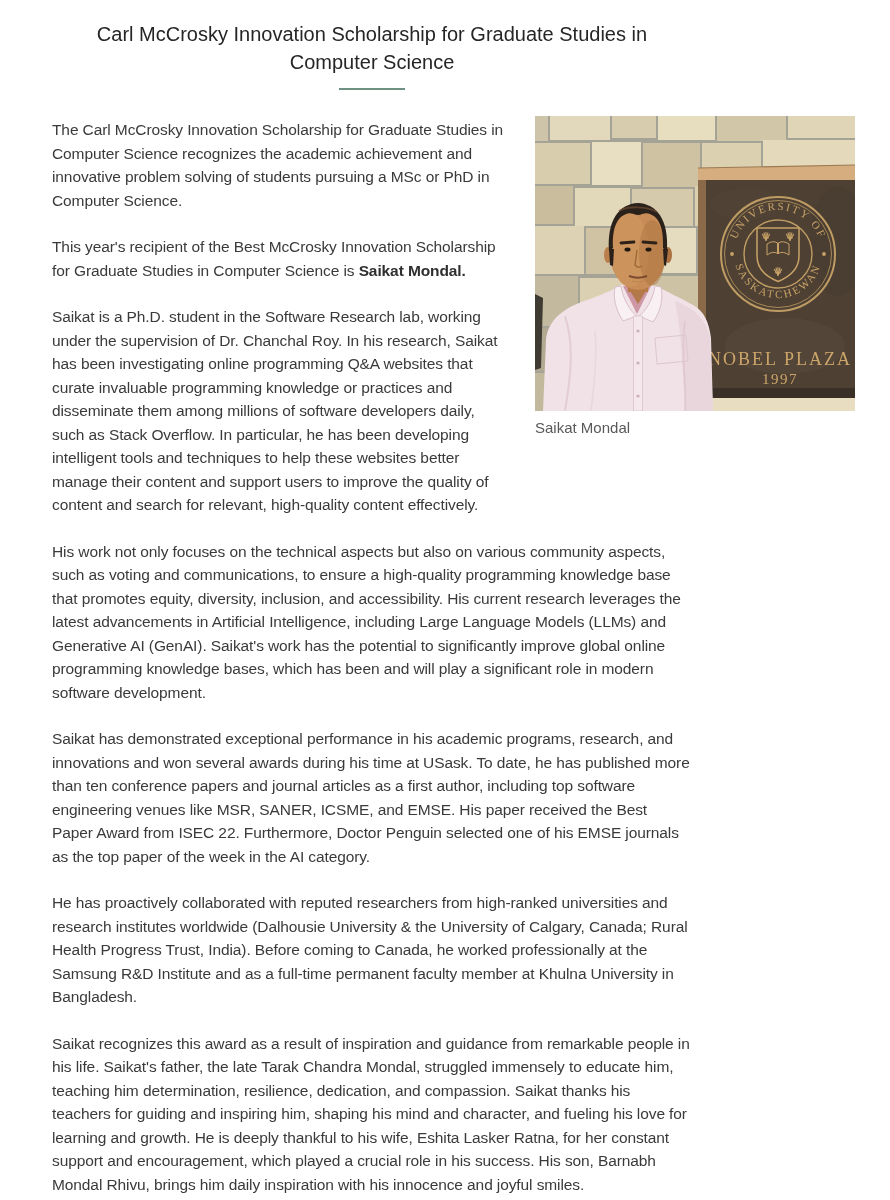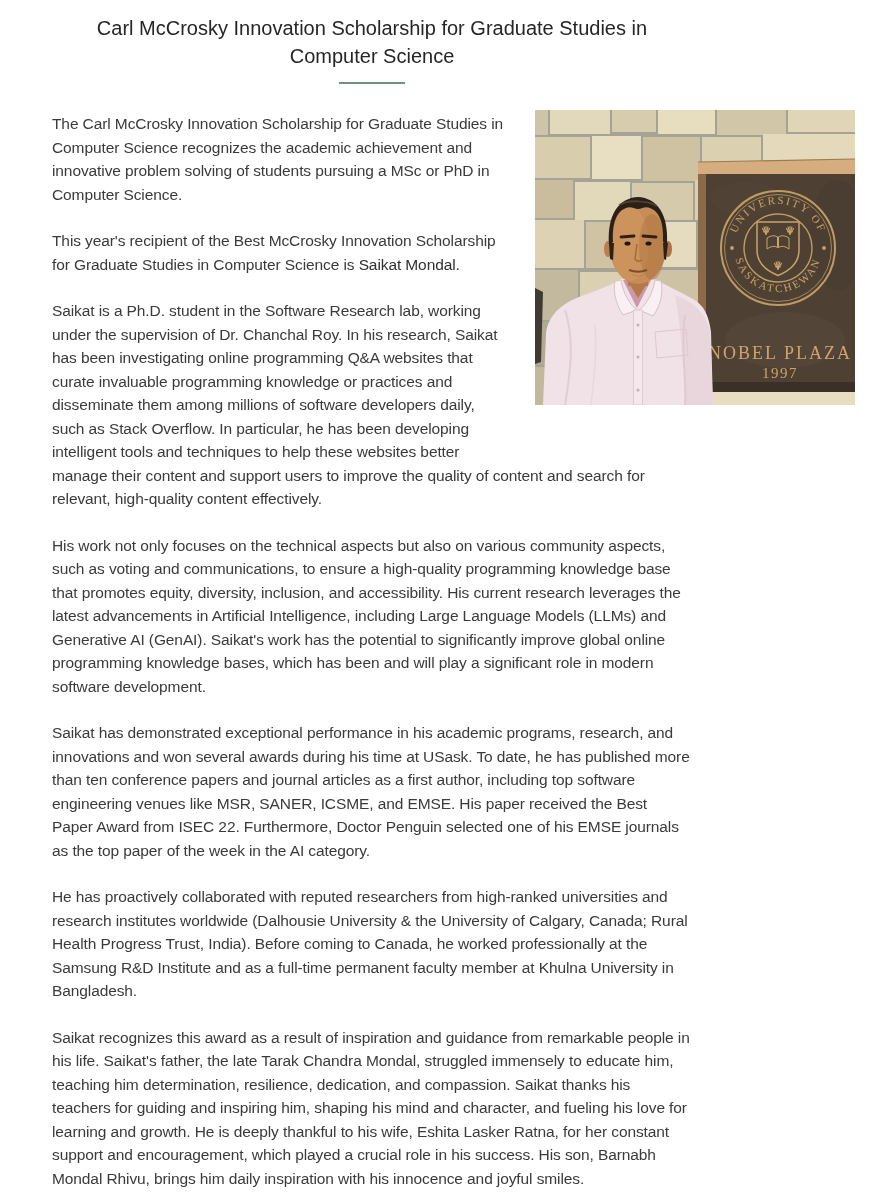--- a/index.html
+++ b/index.html
@@ -2,33 +2,33 @@
 <html><head>
 <meta charset="utf-8">
 <style>
   html,body { margin:0; padding:0; }
   body {
     width:890px; height:1200px; overflow:hidden;
     background:#ffffff;
     font-family:"Liberation Sans", sans-serif;
     color:#3a3a3a;
   }
-  .content { width:640px; margin-left:52px; padding-top:14px; }
+  .content { width:640px; margin-left:52px; padding-top:20px; }
   h1.page-title {
     font-size:20px; line-height:28px; font-weight:400;
     color:#262626; text-align:center; margin:0 auto; max-width:612px;
     letter-spacing:0;
   }
   .divider {
     width:66px; height:2px; background:#6f9181;
     margin:12px auto 28px auto;
   }
   article { font-size:15.5px; line-height:23.5px; letter-spacing:-0.1px; }
   article p { margin:0 0 23px 0; }
-  article strong { font-weight:400; color:#2f2f2f; }
+  article strong { font-weight:700; color:#2f2f2f; }
   figure.photo {
     float:right; width:320px;
     margin:-2px -163px 36px 25px;
     padding:0;
   }
   .photo-frame { width:320px; height:295px; overflow:hidden; }
   .photo-frame svg { display:block; width:320px; height:295px; }
   figcaption {
     font-size:15px; line-height:20px; color:#595959;
     margin-top:7px; letter-spacing:0;
@@ -165,20 +165,21 @@
             <path d="M86,127 L99,126" stroke="#2e2117" stroke-width="2.8" stroke-linecap="round"></path>
             <path d="M108,126 L121,127" stroke="#2e2117" stroke-width="2.8" stroke-linecap="round"></path>
             <ellipse cx="92.5" cy="133.5" rx="3" ry="2" fill="#1f1710"></ellipse>
             <ellipse cx="113.5" cy="133.5" rx="3" ry="2" fill="#1f1710"></ellipse>
             <path d="M102,134 L100,149 Q103,153 107,150" stroke="#a06939" stroke-width="1.4" fill="none"></path>
             <path d="M94,160 Q103,163.5 112,160" stroke="#7d4a30" stroke-width="2" fill="none"></path>
             <path d="M97,165 Q103,167 109,165" stroke="#b07a4a" stroke-width="1" fill="none" opacity="0.6"></path>
           </g>
         </svg>
       </div>
+      <figcaption>Saikat Mondal</figcaption>
     </figure>
 
     <p>The Carl McCrosky Innovation Scholarship for Graduate Studies in Computer Science recognizes the academic achievement and innovative problem solving of students pursuing a MSc or PhD in Computer Science.</p>
     <p><span>This year's recipient of the Best McCrosky Innovation Scholarship for Graduate Studies in Computer Science is </span><strong>Saikat Mondal.</strong></p>
     <p>Saikat is a Ph.D. student in the Software Research lab, working under the supervision of Dr. Chanchal Roy. In his research, Saikat has been investigating online programming Q&amp;A websites that curate invaluable programming knowledge or practices and disseminate them among millions of software developers daily, such as Stack Overflow. In particular, he has been developing intelligent tools and techniques to help these websites better manage their content and support users to improve the quality of content and search for relevant, high-quality content effectively.</p>
     <p>His work not only focuses on the technical aspects but also on various community aspects, such as voting and communications, to ensure a high-quality programming knowledge base that promotes equity, diversity, inclusion, and accessibility. His current research leverages the latest advancements in Artificial Intelligence, including Large Language Models (LLMs) and Generative AI (GenAI). Saikat's work has the potential to significantly improve global online programming knowledge bases, which has been and will play a significant role in modern software development.</p>
     <p>Saikat has demonstrated exceptional performance in his academic programs, research, and innovations and won several awards during his time at USask. To date, he has published more than ten conference papers and journal articles as a first author, including top software engineering venues like MSR, SANER, ICSME, and EMSE. His paper received the Best Paper Award from ISEC 22. Furthermore, Doctor Penguin selected one of his EMSE journals as the top paper of the week in the AI category.</p>
     <p>He has proactively collaborated with reputed researchers from high-ranked universities and research institutes worldwide (Dalhousie University &amp; the University of Calgary, Canada; Rural Health Progress Trust, India). Before coming to Canada, he worked professionally at the Samsung R&amp;D Institute and as a full-time permanent faculty member at Khulna University in Bangladesh.</p>
     <p>Saikat recognizes this award as a result of inspiration and guidance from remarkable people in his life. Saikat's father, the late Tarak Chandra Mondal, struggled immensely to educate him, teaching him determination, resilience, dedication, and compassion. Saikat thanks his teachers for guiding and inspiring him, shaping his mind and character, and fueling his love for learning and growth. He is deeply thankful to his wife, Eshita Lasker Ratna, for her constant support and encouragement, which played a crucial role in his success. His son, Barnabh Mondal Rhivu, brings him daily inspiration with his innocence and joyful smiles.</p>
 

